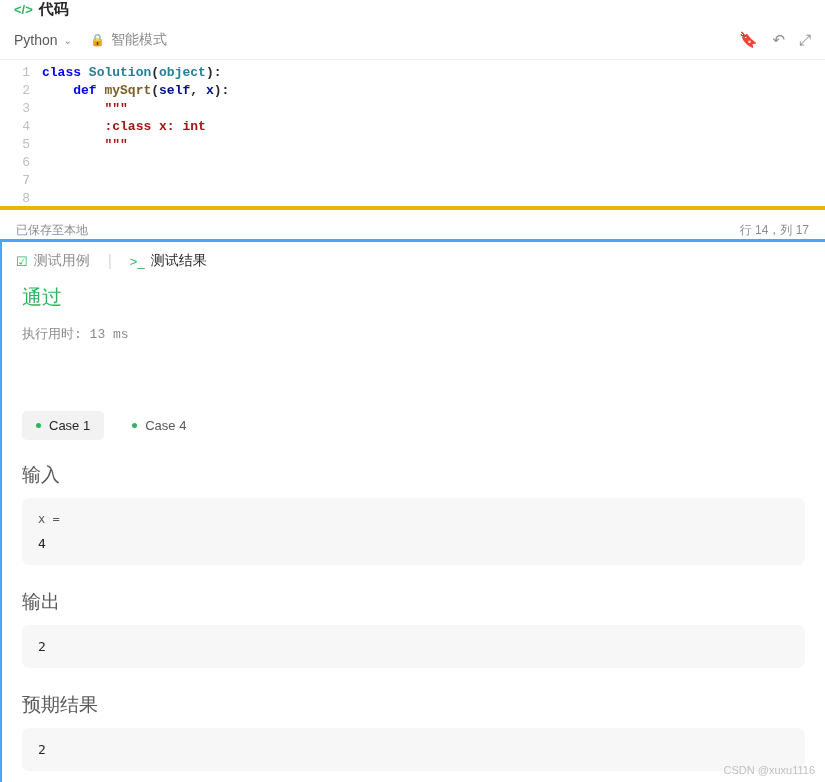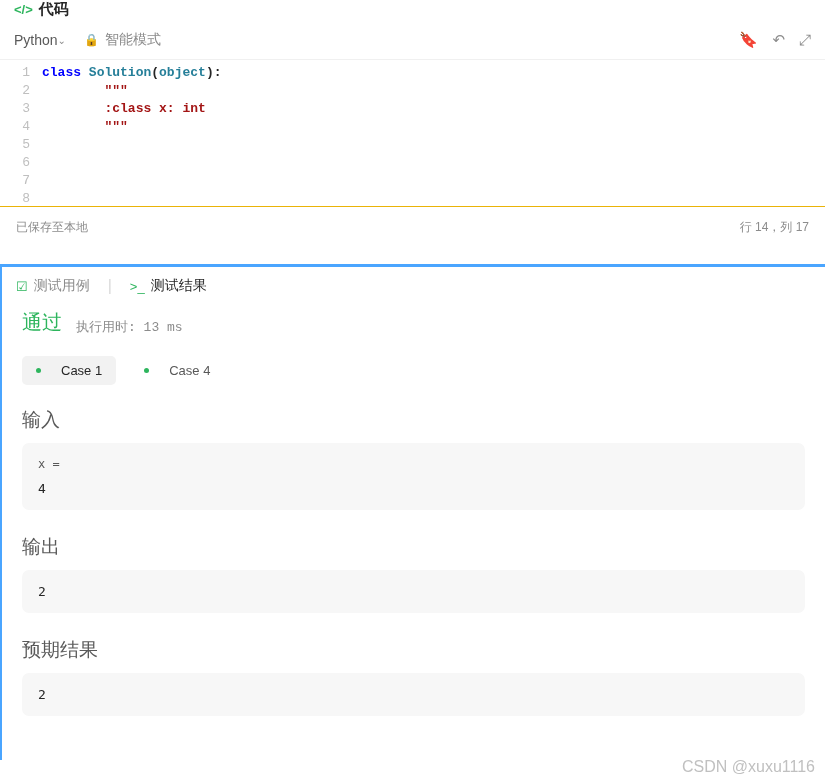--- a/index.html
+++ b/index.html
@@ -33,20 +33,21 @@
   border-bottom: 1px solid #f0f0f0;
 }
 .toolbar-left {
   display: flex;
   align-items: center;
   gap: 18px;
 }
 .lang-select {
   display: flex;
   align-items: center;
+  gap: 6px;
   color: #595959;
   font-size: 14px;
   cursor: pointer;
 }
 .chevron-down {
   font-size: 10px;
   color: #8c8c8c;
 }
 .mode-info {
   display: flex;
@@ -89,22 +90,22 @@
 .cls { color: #267f99; }
 .fn { color: #795e26; }
 .param { color: #001080; }
 .str { color: #a31515; }
 .num { color: #098658; }
 .status-bar {
   display: flex;
   justify-content: space-between;
   color: #8c8c8c;
   font-size: 12px;
-  padding: 12px 16px 28px 16px;
-  border-top: 1px solid #eab308;
+  padding: 12px 16px 0 16px;
+  border-top: 4px solid #eab308;
 }
 .panel-border {
   border-top: 3px solid #4aa5ff;
   border-left: 2px solid #4aa5ff;
 }
 .tabs {
   display: flex;
   align-items: center;
   gap: 18px;
   padding: 10px 14px 14px 14px;
@@ -119,48 +120,50 @@
 }
 .tab.active { color: #262626; font-weight: 500; }
 .tab-icon { font-size: 13px; }
 .green-icon { color: #2db55d; }
 .tab-sep { color: #d9d9d9; }
 .result-area {
   padding: 0 20px 20px 20px;
 }
 .result-header {
   display: flex;
-  align-items: flex-end;
+  align-items: flex-start;
   gap: 14px;
   margin-bottom: 20px;
+  flex-direction: column;
 }
 .pass-text {
   color: #2db55d;
   font-size: 20px;
   font-weight: 500;
 }
 .runtime {
   color: #8c8c8c;
   font-size: 13px;
   font-family: Liberation Mono, monospace;
 }
 .case-tabs {
   display: flex;
   gap: 14px;
   margin-bottom: 22px;
 }
 .case-tab {
   display: flex;
   align-items: center;
-  gap: 20px;
+  gap: 8px;
   font-size: 13px;
   padding: 7px 14px;
   border-radius: 5px;
   cursor: pointer;
   color: #595959;
+  margin-top: 48px;
 }
 .case-tab.active {
   background: #f2f2f2;
   font-weight: 500;
   color: #262626;
 }
 .dot {
   width: 5px;
   height: 5px;
   border-radius: 50%;
@@ -180,21 +183,21 @@
   color: #262626;
   margin-bottom: 24px;
 }
 .input-row { margin-bottom: 10px; color: #595959; font-size: 12px; }
 .input-val { color: #262626; font-size: 13px; }
 .watermark {
   position: absolute;
   bottom: 6px;
   right: 10px;
   color: #c0c0c0;
-  font-size: 16px;
+  font-size: 11px;
 }
 </style>
 </head>
 <body>
 
 <div class="header-top">
   <span class="green-code-icon">&lt;/&gt;</span>
   <span>代码</span>
 </div>
 
@@ -222,20 +225,21 @@
     <div>2</div>
     <div>3</div>
     <div>4</div>
     <div>5</div>
     <div>6</div>
     <div>7</div>
     <div>8</div>
   </div>
   <div class="code-lines">
     <div><span class="kw">class</span> <span class="cls">Solution</span>(<span class="cls">object</span>):</div>
+    <div>    <span class="kw">def</span> <span class="fn">mySqrt</span>(<span class="param">self</span>, <span class="param">x</span>):</div>
     <div>        <span class="str">"""</span></div>
     <div>        <span class="str">:class x: int</span></div>
     <div>        <span class="str">"""</span></div>
   </div>
 </div>
 
 <div class="status-bar">
   <span>已保存至本地</span>
   <span>行 14，列 17</span>
 </div>

